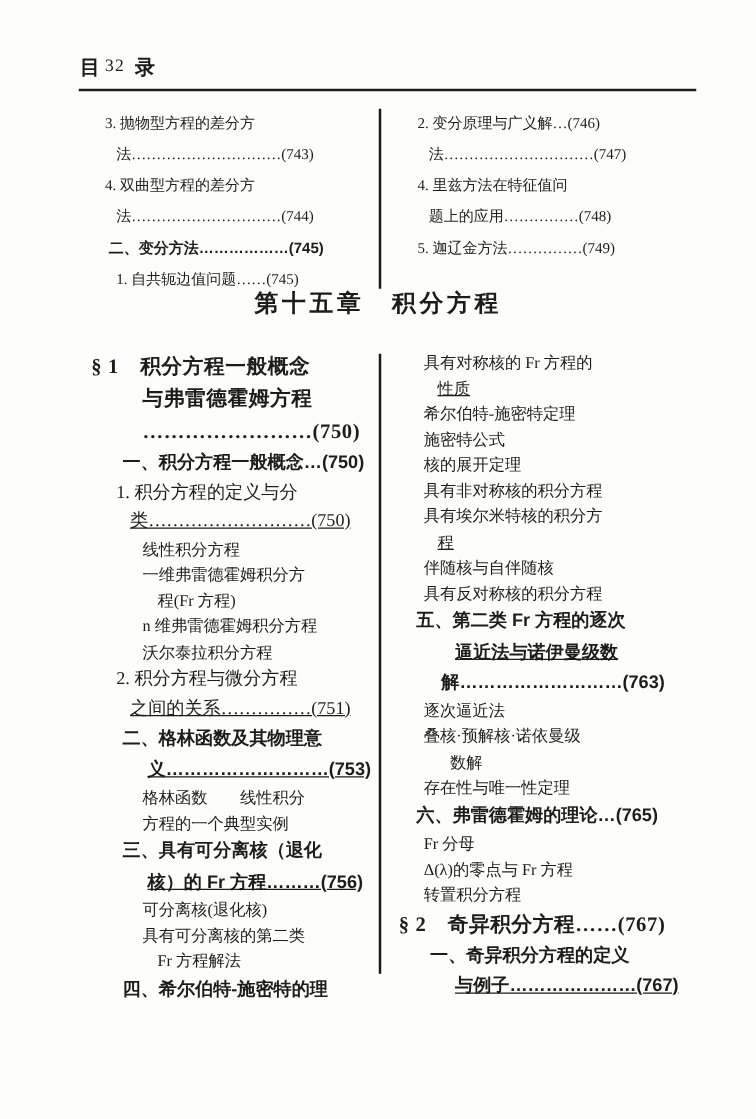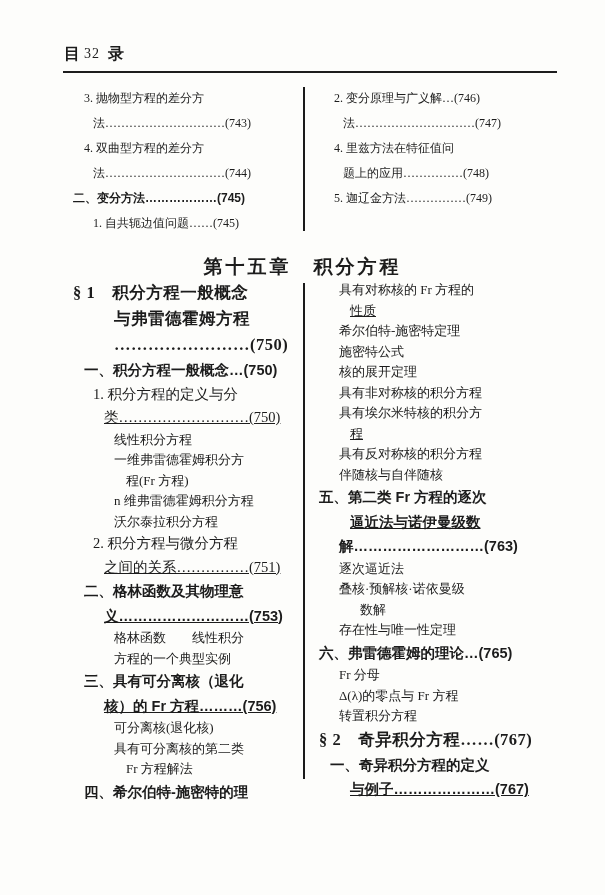--- a/index.html
+++ b/index.html
@@ -16,41 +16,41 @@
   .header{position:absolute;left:64px;top:44px;width:492px;height:24px;}
   .pagenum{position:absolute;left:20px;top:2px;font-size:14px;letter-spacing:1px;}
   .htitle{position:absolute;left:0;width:460px;text-align:left;top:0;font-size:16px;letter-spacing:6px;font-weight:bold;}
   .rule{position:absolute;left:63px;top:71px;width:494px;height:2px;background:#1d1d1d;}
   
   .vline{position:absolute;width:2px;background:#1a1a1a;}
   .v-top{left:303px;top:87px;height:144px;}
   .v-main{left:303px;top:283px;height:496px;}
   
   .chapter{
-    position:absolute;left:0;top:254px;width:100%;
+    position:absolute;left:0;top:230px;width:100%;
     margin:0;text-align:center;
     font-family:"Liberation Sans","DejaVu Sans",sans-serif;
     font-size:19px;font-weight:700;letter-spacing:3px;
   }
   
   .col{position:absolute;}
   .topl{left:66px;top:86px;width:234px;}
   .topr{left:316px;top:86px;width:246px;}
   .mainl{left:66px;top:280px;width:236px;}
   .mainr{left:312px;top:280px;width:254px;}
   .topl .ln,.topr .ln{line-height:25px;}
   
   .ln{white-space:nowrap;}
   .w-sect{
     font-family:"Liberation Serif","DejaVu Serif",serif;
     font-weight:700;font-size:16.5px;line-height:26px;letter-spacing:0.5px;
   }
   .w-bold{
     font-family:"Liberation Sans","DejaVu Sans",sans-serif;
-    font-weight:700;font-size:14.5px;line-height:24.5px;
+    font-weight:700;font-size:14.5px;line-height:24.5px;margin-left:14px;
   }
   .w-item{font-size:14.5px;line-height:23.5px;}
   .topl .w-item,.topr .w-item,.topl .w-bold,.topr .w-bold{font-size:12px;line-height:25px;}
   .w-sub{font-size:13px;line-height:20.5px;}
   
   .ih{padding-left:7px;}
   .i1{padding-left:18px;}
   .i2{padding-left:27px;}
   .i3{padding-left:38px;text-decoration:underline;}
   .i4{padding-left:48px;}
@@ -113,22 +113,22 @@
     </div>
   <div class="col mainr">
       <div class="ln w-sub i2">具有对称核的 Fr 方程的</div>
       <div class="ln w-sub i3">性质</div>
       <div class="ln w-sub i2">希尔伯特-施密特定理</div>
       <div class="ln w-sub i2">施密特公式</div>
       <div class="ln w-sub i2">核的展开定理</div>
       <div class="ln w-sub i2">具有非对称核的积分方程</div>
       <div class="ln w-sub i2">具有埃尔米特核的积分方</div>
       <div class="ln w-sub i3">程</div>
+      <div class="ln w-sub i2">伴随核与自伴随核</div>
       <div class="ln w-sub i2">具有反对称核的积分方程</div>
-      <div class="ln w-sub i2">伴随核与自伴随核</div>
       <div class="ln w-bold ih">五、第二类 Fr 方程的逐次</div>
       <div class="ln w-bold i3">逼近法与诺伊曼级数</div>
       <div class="ln w-bold i2">解………………………(763)</div>
       <div class="ln w-sub i2">逐次逼近法</div>
       <div class="ln w-sub i2">叠核·预解核·诺依曼级</div>
       <div class="ln w-sub i4">数解</div>
       <div class="ln w-sub i2">存在性与唯一性定理</div>
       <div class="ln w-bold ih">六、弗雷德霍姆的理论…(765)</div>
       <div class="ln w-sub i2">Fr 分母</div>
       <div class="ln w-sub i2">Δ(λ)的零点与 Fr 方程</div>

